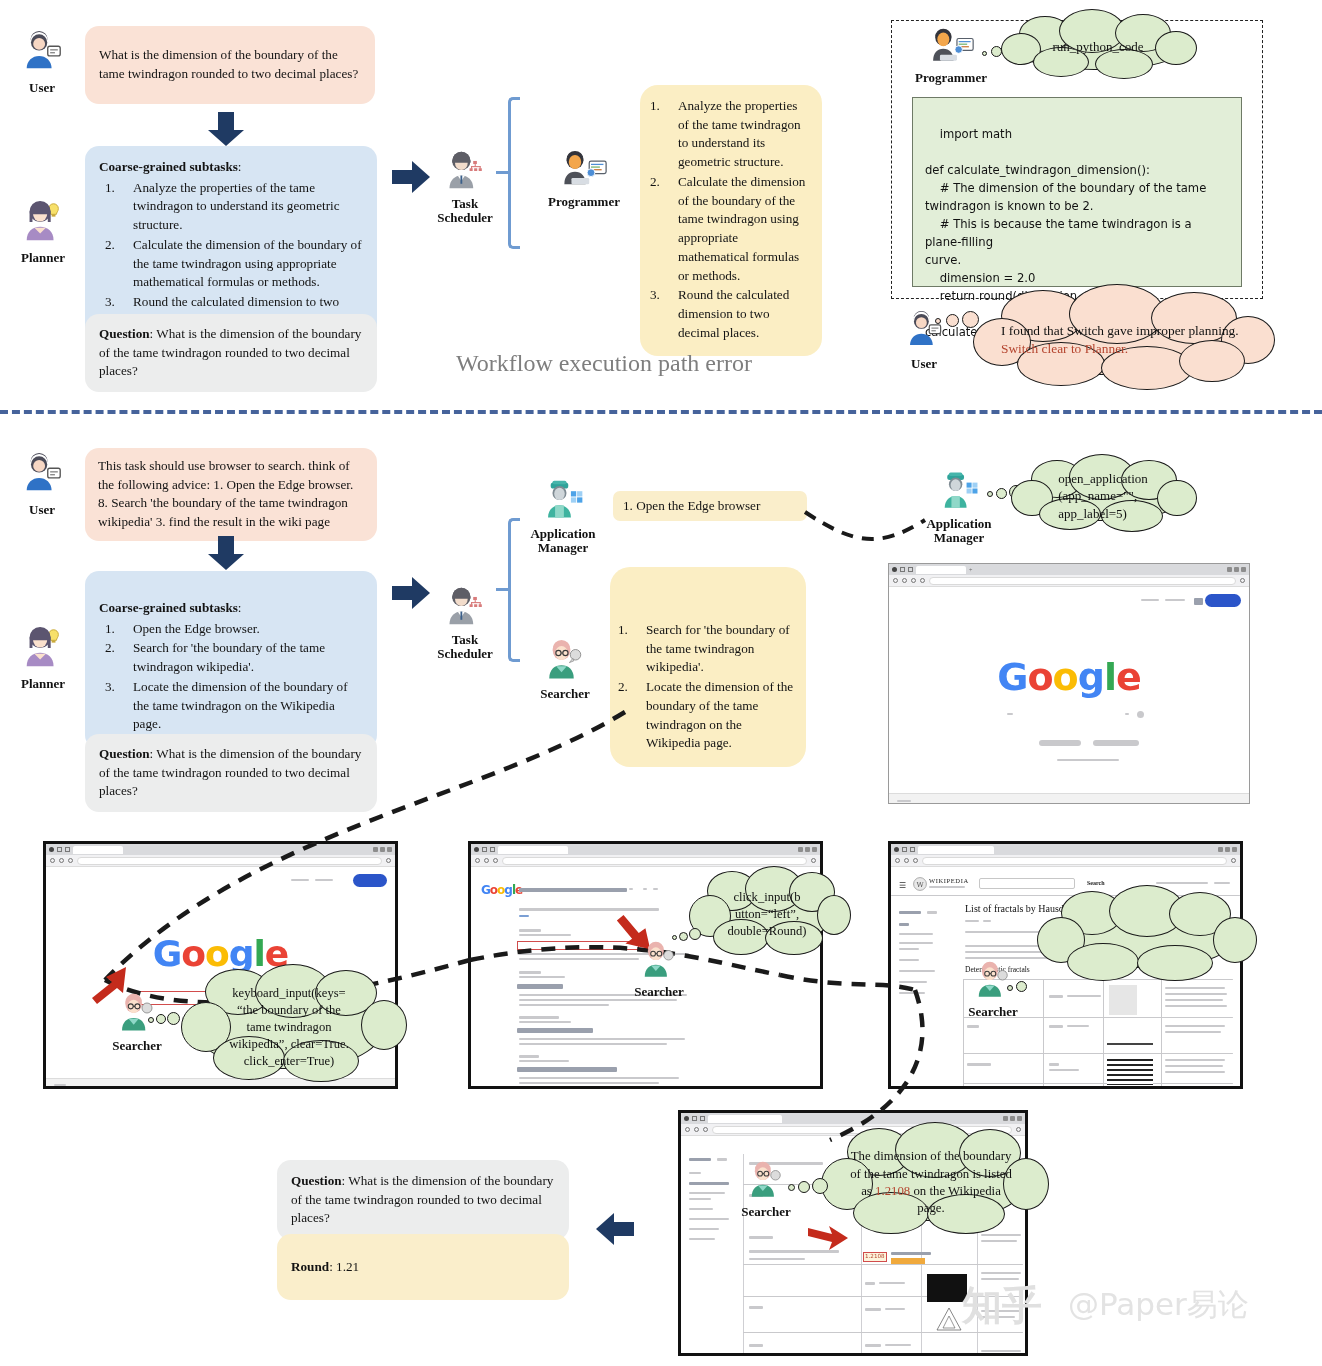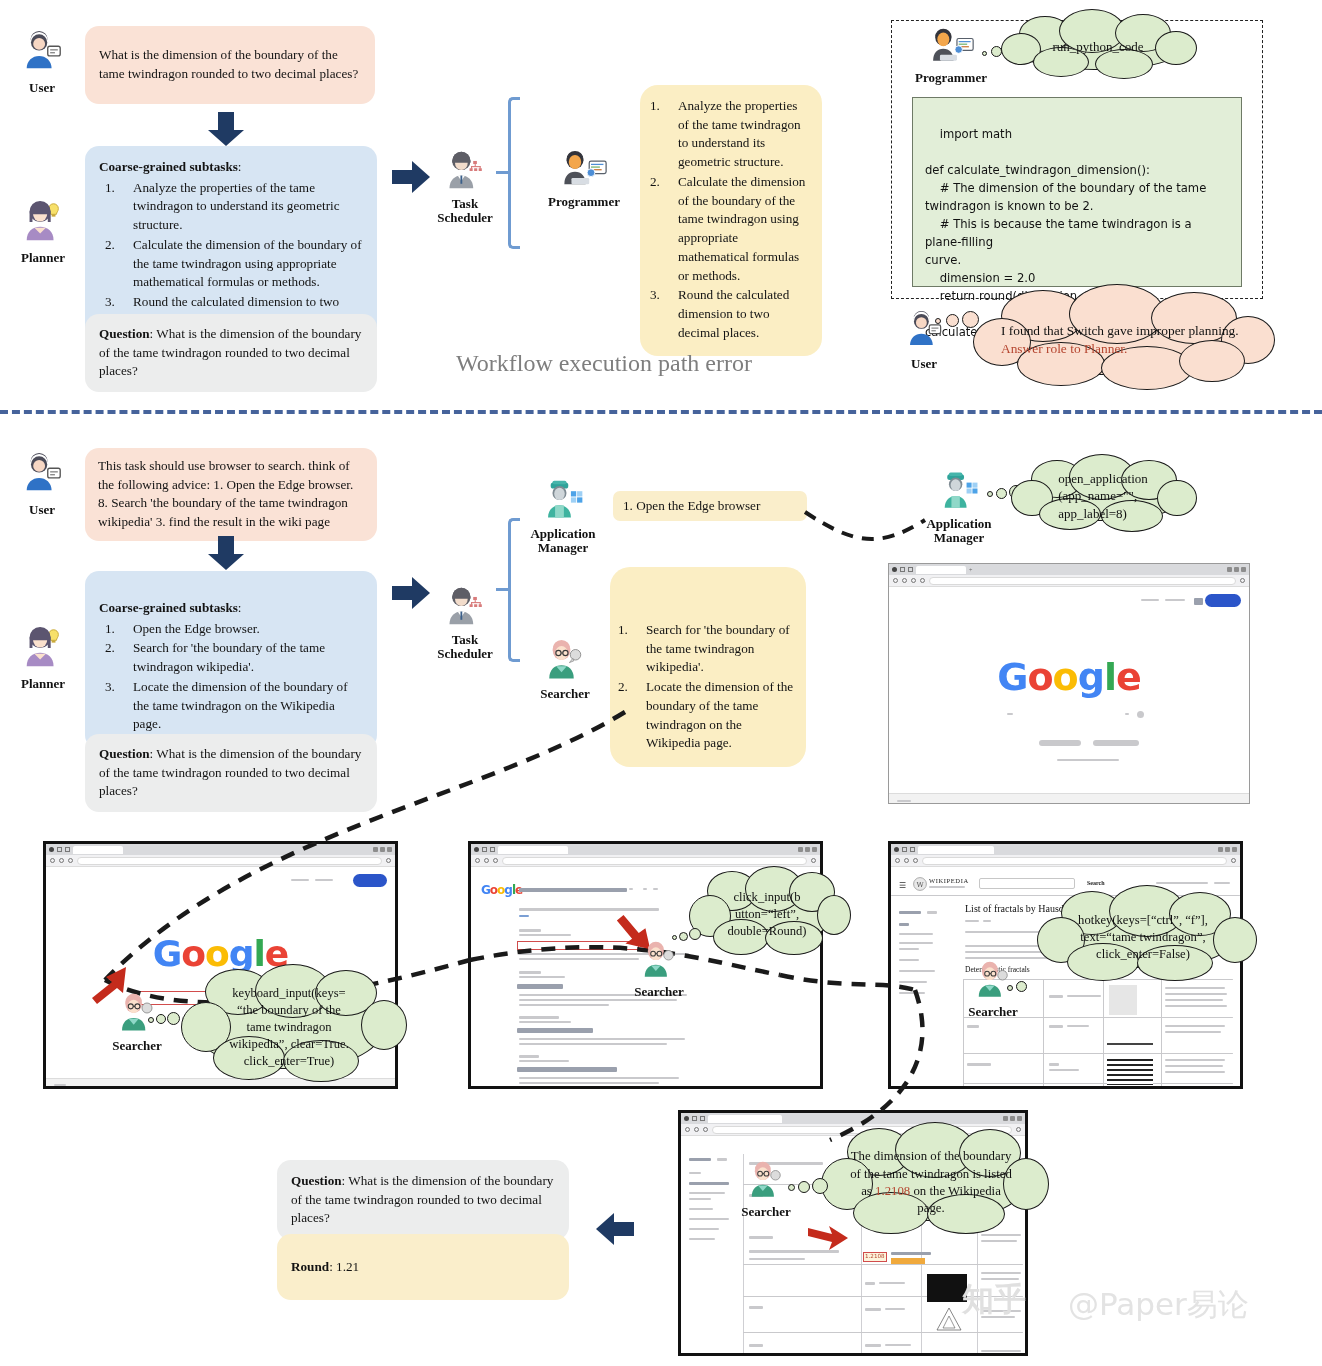--- a/index.html
+++ b/index.html
@@ -152,21 +152,21 @@
   svg.conn { position:absolute; left:0; top:0; width:1322px; height:1366px; pointer-events:none; z-index:3;}
 
   .wfe {
     position:absolute;
     font-size:24px; color:#7e7e7e; font-family:"Liberation Serif", serif;
   }
   .watermark {
     position:absolute; color:#e3e3e3; font-family:"DejaVu Sans", sans-serif;
     font-size:31px; letter-spacing:0px; font-weight:500;
   }
-  .wm-zhihu { position:absolute; color:#e0e0e0; font-size:32px; font-weight:700; font-family:"DejaVu Sans", sans-serif;}
+  .wm-zhihu { position:absolute; color:#e0e0e0; font-size:40px; font-weight:700; font-family:"DejaVu Sans", sans-serif;}
 </style>
 </head>
 <body>
 
 <div class="stage">
 
   <svg class="conn">
 
     <path d="M 805 512 C 855 545, 880 548, 925 520" stroke="#1a1a1a" stroke-width="4" fill="none" stroke-dasharray="12 9"></path>
 
@@ -351,21 +351,21 @@
   <div class="cloud peach" style="left:990px; top:305px; width:262px; height:70px; border-radius:46%; font-size:13.4px;">
     <span class="lobe" style="left:10px; top:-16px; width:84px; height:52px;"></span>
     <span class="lobe" style="left:78px; top:-22px; width:96px; height:60px;"></span>
     <span class="lobe" style="left:160px; top:-14px; width:86px; height:52px;"></span>
     <span class="lobe" style="left:-18px; top:12px; width:58px; height:48px;"></span>
     <span class="lobe" style="left:230px; top:10px; width:54px; height:48px;"></span>
     <span class="lobe" style="left:26px; top:36px; width:88px; height:44px;"></span>
     <span class="lobe" style="left:110px; top:40px; width:92px; height:44px;"></span>
     <span class="lobe" style="left:188px; top:34px; width:66px; height:42px;"></span>
     <span class="txt" style="text-align:left;">
-      <span>I found that Switch gave improper planning. </span><span style="color:#b5452f;">Answer role to Planner.</span>
+      <span>I found that Switch gave improper planning. </span><span style="color:#b5452f;">Switch clear to Planner.</span>
     </span>
   </div>
 
   <div class="wfe" style="left:456px; top:350px;">Workflow execution path error</div>
 
   <div class="divider" style="top:410px;"></div>
 
   <div class="person" style="left:14px; top:452px; width:56px;">
     <svg width="46" height="46" viewBox="0 0 48 48">
       <circle cx="21" cy="13" r="8.5" fill="#4b4b58"></circle>
@@ -518,21 +518,21 @@
   <div class="cloud" style="left:1024px; top:471px; width:158px; height:50px; border-radius:46%; font-size:13px;">
     <span class="lobe" style="left:6px; top:-12px; width:52px; height:38px;"></span>
     <span class="lobe" style="left:44px; top:-18px; width:66px; height:46px;"></span>
     <span class="lobe" style="left:96px; top:-12px; width:56px; height:40px;"></span>
     <span class="lobe" style="left:-14px; top:8px; width:42px; height:36px;"></span>
     <span class="lobe" style="left:132px; top:8px; width:40px; height:36px;"></span>
     <span class="lobe" style="left:14px; top:26px; width:62px; height:32px;"></span>
     <span class="lobe" style="left:76px; top:28px; width:62px; height:32px;"></span>
     <span class="txt" style="text-align:left; white-space:pre-line;">open_application
 (app_name="",
-app_label=8)</span>
+app_label=5)</span>
   </div>
 
   <div class="browser" style="left:888px; top:563px; width:362px; height:241px;">
     <div class="bw-tabbar">
       <span style="width:5px;height:5px;background:#444;border-radius:50%;display:block"></span>
       <span style="width:5px;height:5px;border:1px solid #777;display:block"></span>
       <span style="width:5px;height:5px;border:1px solid #777;display:block"></span>
       <span class="bw-tab"></span>
       <span style="font-size:6px;color:#666">+</span>
       <span class="bw-btns">
@@ -846,23 +846,20 @@
   <div class="dot" style="left:1016px; top:981px; width:11px; height:11px; z-index:7;"></div>
 
   <div class="cloud" style="left:1052px; top:906px; width:182px; height:62px; border-radius:46%; font-size:12.6px;">
     <span class="lobe" style="left:8px; top:-16px; width:62px; height:44px;"></span>
     <span class="lobe" style="left:56px; top:-22px; width:76px; height:52px;"></span>
     <span class="lobe" style="left:116px; top:-15px; width:62px; height:44px;"></span>
     <span class="lobe" style="left:-16px; top:10px; width:48px; height:46px;"></span>
     <span class="lobe" style="left:160px; top:10px; width:44px; height:46px;"></span>
     <span class="lobe" style="left:14px; top:36px; width:72px; height:38px;"></span>
     <span class="lobe" style="left:84px; top:38px; width:76px; height:36px;"></span>
-    <span class="txt" style="white-space:pre-line;">hotkey(keys=[“ctrl”, “f”],
-text=“tame twindragon”,
-click_enter=False)</span>
   </div>
 
   <div class="browser framed" style="left:678px; top:1110px; width:350px; height:246px;">
     <div class="bw-tabbar">
       <span style="width:5px;height:5px;background:#444;border-radius:50%;display:block"></span>
       <span style="width:5px;height:5px;border:1px solid #777;display:block"></span>
       <span style="width:5px;height:5px;border:1px solid #777;display:block"></span>
       <span class="bw-tab" style="width:74px;"></span>
       <span class="bw-btns">
           <i></i>

